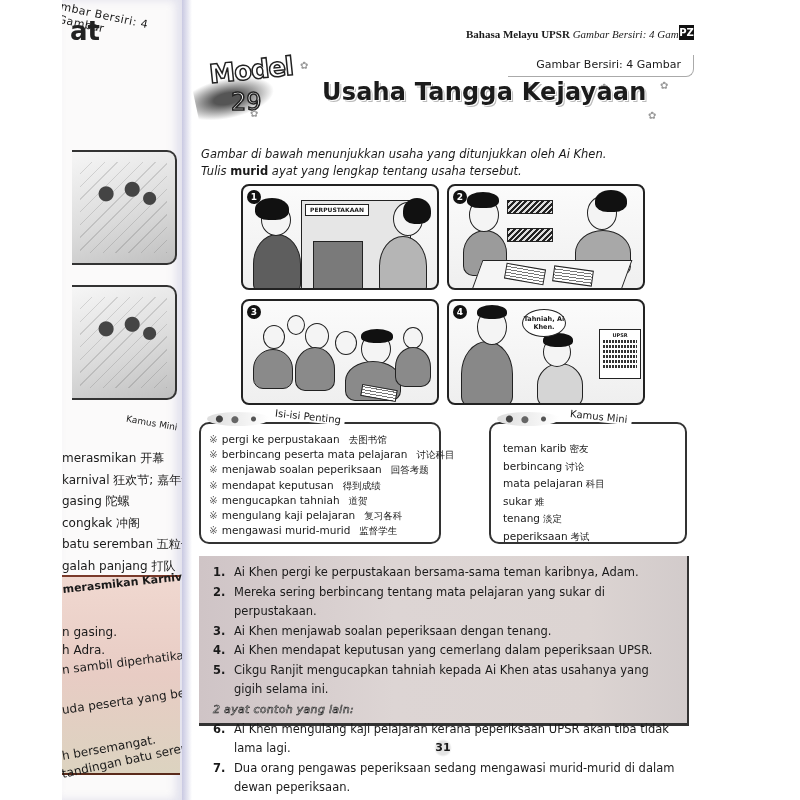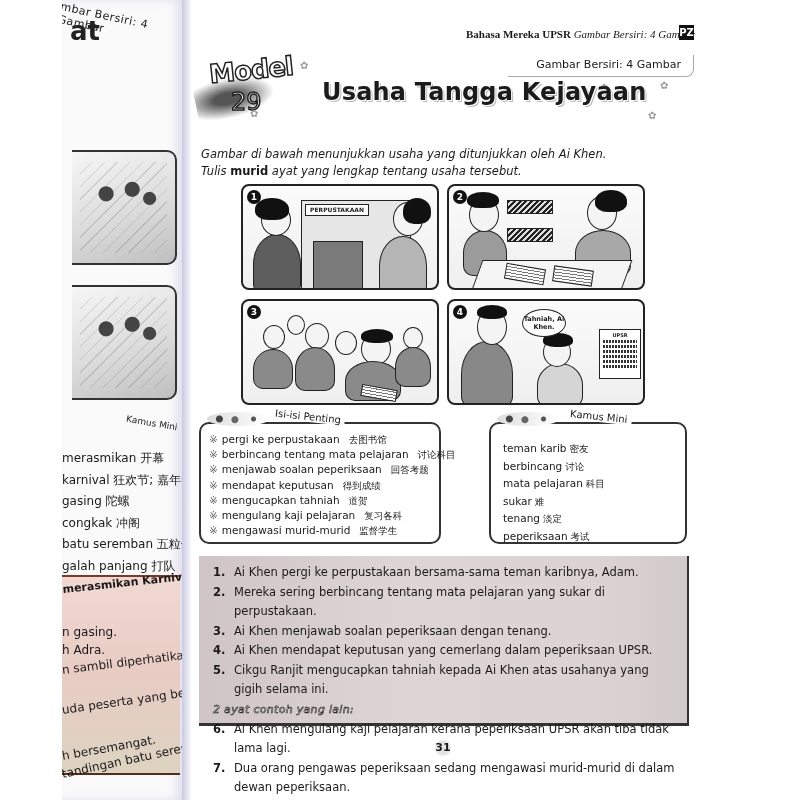--- a/index.html
+++ b/index.html
@@ -201,21 +201,21 @@
     <div class="ex-line" style="top:66px">h Adra.</div>
     <div class="ex-line" style="top:86px;transform:rotate(-7deg);transform-origin:left">n sambil diperhatikan</div>
     <div class="ex-line" style="top:126px;transform:rotate(-8deg);transform-origin:left">uda peserta yang bertar</div>
     <div class="ex-line" style="top:172px;transform:rotate(-10deg);transform-origin:left">h bersemangat.</div>
     <div class="ex-line" style="top:190px;transform:rotate(-12deg);transform-origin:left">tandingan batu seremb</div>
   </div>
 </div>
 <div class="spine"></div>
 
 <div class="running-head">
-  <b>Bahasa Mereka UPSR</b>
+  <b>Bahasa Melayu UPSR</b>
   <i>Gambar Bersiri: 4 Gambar</i>
 </div>
 <div class="page-logo">PZ</div>
 
 <div class="model-badge">
   <div class="splash"></div>
   <div class="model-word">Model</div>
   <div class="model-num">29</div>
 </div>
 <span class="flower" style="left:300px;top:60px">✿</span>
@@ -294,21 +294,21 @@
       <div class="ln"></div>
       <div class="ln"></div>
   </div>
 </div>
 
 <div class="box isi-box">
   <div class="box-deco"></div>
   <div class="box-title">Isi-isi Penting</div>
   <ul class="isi-list">
     <li><span class="bullet">※</span><span>pergi ke perpustakaan</span><span class="zh">去图书馆</span></li>
-    <li><span class="bullet">※</span><span>berbincang tentang mata pelajaran</span><span class="zh">讨论科目</span></li>
+    <li><span class="bullet">※</span><span>berbincang peserta mata pelajaran</span><span class="zh">讨论科目</span></li>
     <li><span class="bullet">※</span><span>menjawab soalan peperiksaan</span><span class="zh">回答考题</span></li>
     <li><span class="bullet">※</span><span>mendapat keputusan</span><span class="zh">得到成绩</span></li>
     <li><span class="bullet">※</span><span>mengucapkan tahniah</span><span class="zh">道贺</span></li>
     <li><span class="bullet">※</span><span>mengulang kaji pelajaran</span><span class="zh">复习各科</span></li>
     <li><span class="bullet">※</span><span>mengawasi murid-murid</span><span class="zh">监督学生</span></li>
   </ul>
 </div>
 
 <div class="box kamus-box">
   <div class="box-deco"></div>

